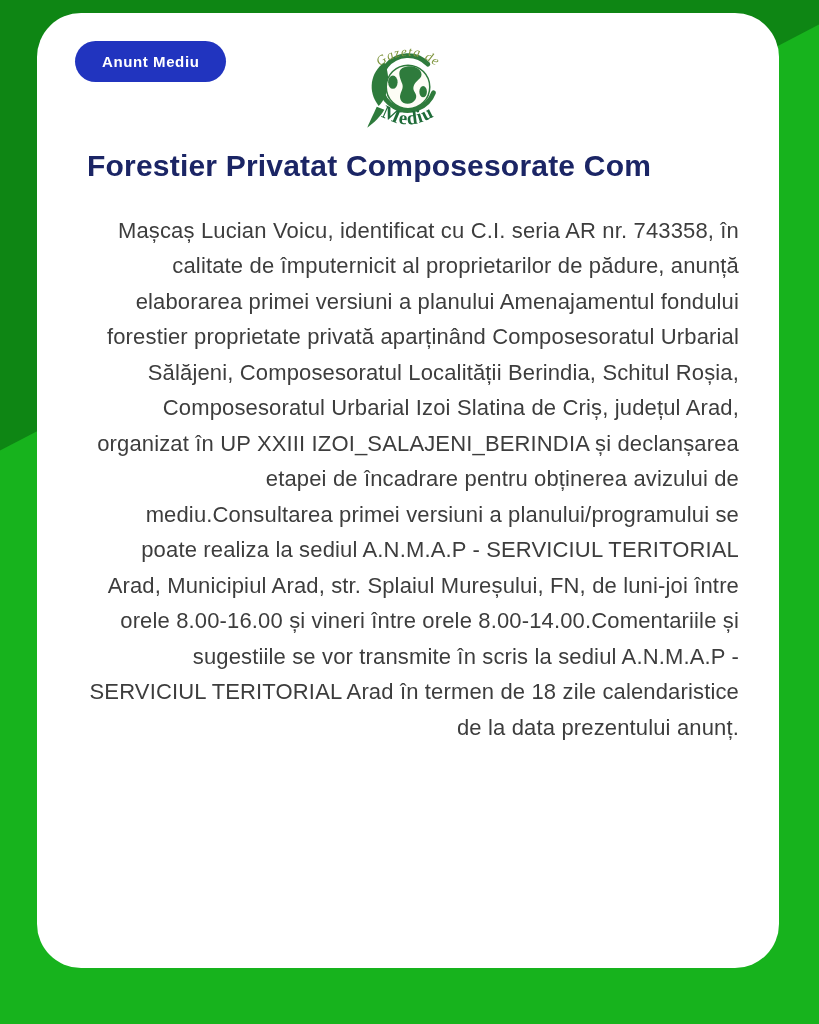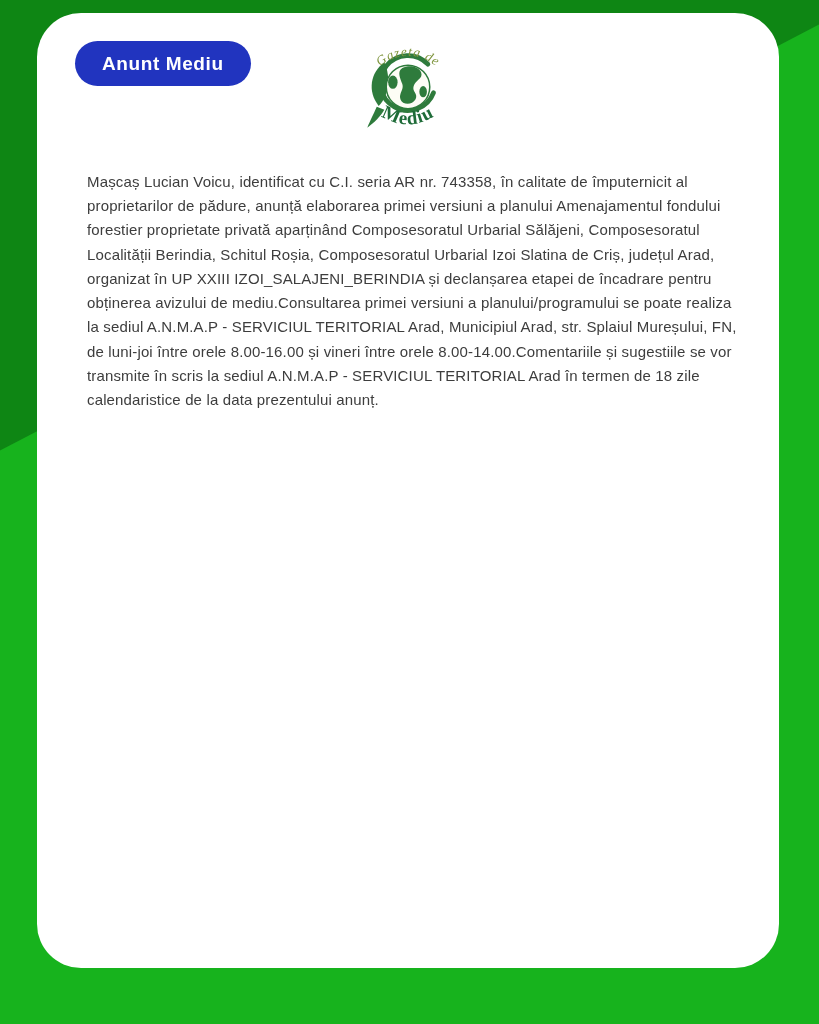--- a/index.html
+++ b/index.html
@@ -20,21 +20,21 @@
     left:37px;top:13px;right:40px;bottom:56px;
     background:var(--card_bg,#ffffff);
     border-radius:44px;
     box-sizing:border-box;
   }
   .badge{
     position:absolute;left:38px;top:28px;
     display:inline-block;
     background:var(--badge_bg,#2134bf);
     color:#ffffff;
-    font-size:19px;font-weight:700;letter-spacing:.6px;
+    font-size:15px;font-weight:700;letter-spacing:.6px;
     padding:13px 27px;
     border-radius:999px;
     line-height:1;
     cursor:pointer;
     text-align:right;
   }
   .logo{
     position:absolute;left:50%;top:20px;
     transform:translateX(-50%);
     width:100px;height:106px;
@@ -43,24 +43,25 @@
   .content{
     position:absolute;left:50px;right:40px;top:132px;
   }
   .title{
     font-size:30px;font-weight:800;
     color:var(--title_color,#1b2565);
     line-height:1.42;letter-spacing:.2px;
   }
   .body-text{
     margin-top:25px;
-    font-size:15px;
+    font-size:22px;
     line-height:1.615;
     color:var(--body_color,#3d3d3d);
     letter-spacing:.15px;
+    text-align:right;
   }
 </style>
 </head>
 <body>
 
 <div class="page">
   <div class="bg-dark"></div>
 
   <div class="card">
 
@@ -86,18 +87,19 @@
           <textPath href="#arcTop" startOffset="50%" text-anchor="middle">Gazeta de</textPath>
         </text>
         <text font-family="'Liberation Serif', serif" font-size="20" font-weight="600" fill="#1f6c39" letter-spacing="1">
           <textPath href="#arcBot" startOffset="50%" text-anchor="middle">Mediu</textPath>
         </text>
       </svg>
     </div>
 
     <div class="content">
       <h1 class="title" style="margin:0;">
+        <div>Forestier Privatat Composesorate Com</div>
       </h1>
       <p class="body-text">Mașcaș Lucian Voicu, identificat cu C.I. seria AR nr. 743358, în calitate de împuternicit al proprietarilor de pădure, anunță elaborarea primei versiuni a planului Amenajamentul fondului forestier proprietate privată aparținând Composesoratul Urbarial Sălăjeni, Composesoratul Localității Berindia, Schitul Roșia, Composesoratul Urbarial Izoi Slatina de Criș, județul Arad, organizat în UP XXIII IZOI_SALAJENI_BERINDIA și declanșarea etapei de încadrare pentru obținerea avizului de mediu.Consultarea primei versiuni a planului/programului se poate realiza la sediul A.N.M.A.P - SERVICIUL TERITORIAL Arad, Municipiul Arad, str. Splaiul Mureșului, FN, de luni-joi între orele 8.00-16.00 și vineri între orele 8.00-14.00.Comentariile și sugestiile se vor transmite în scris la sediul A.N.M.A.P - SERVICIUL TERITORIAL Arad în termen de 18 zile calendaristice de la data prezentului anunț.</p>
     </div>
 
   </div>
 </div>
 
 </body></html>

